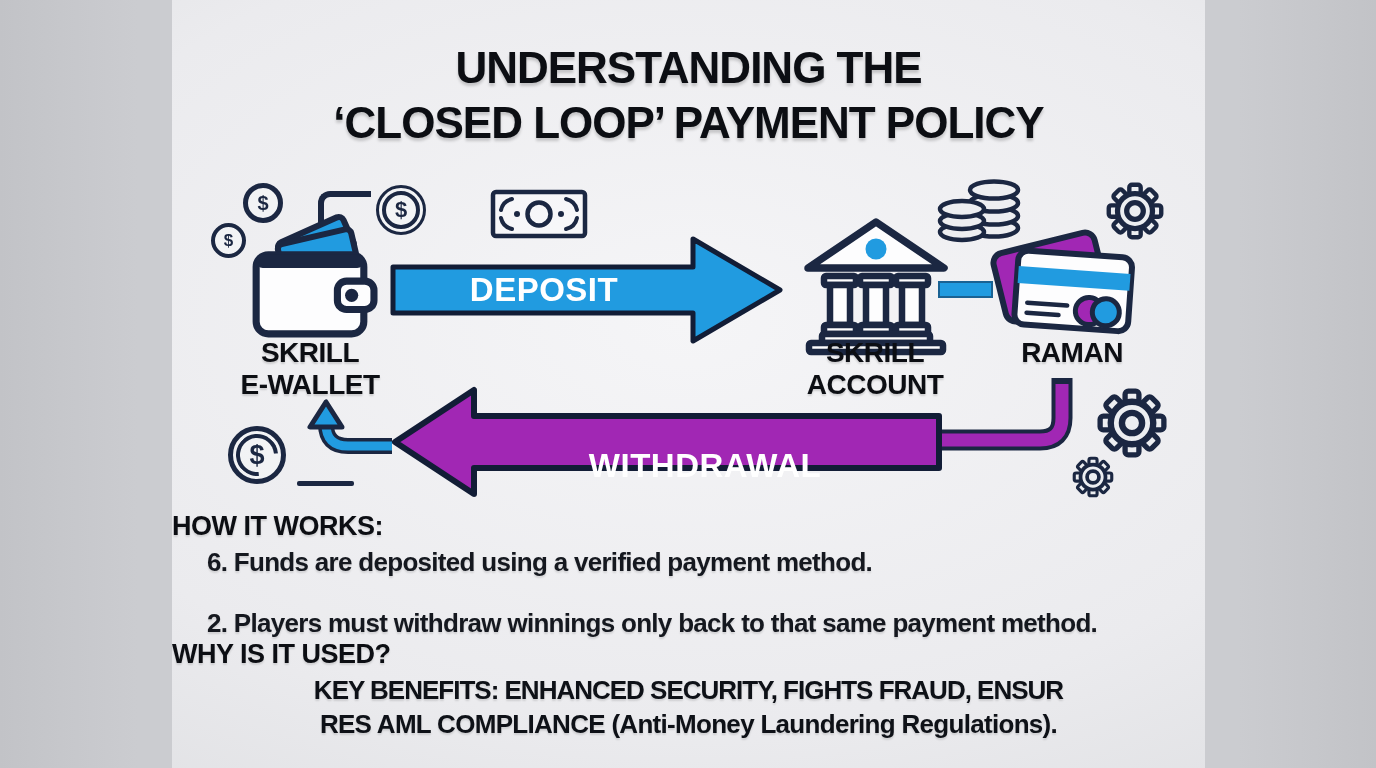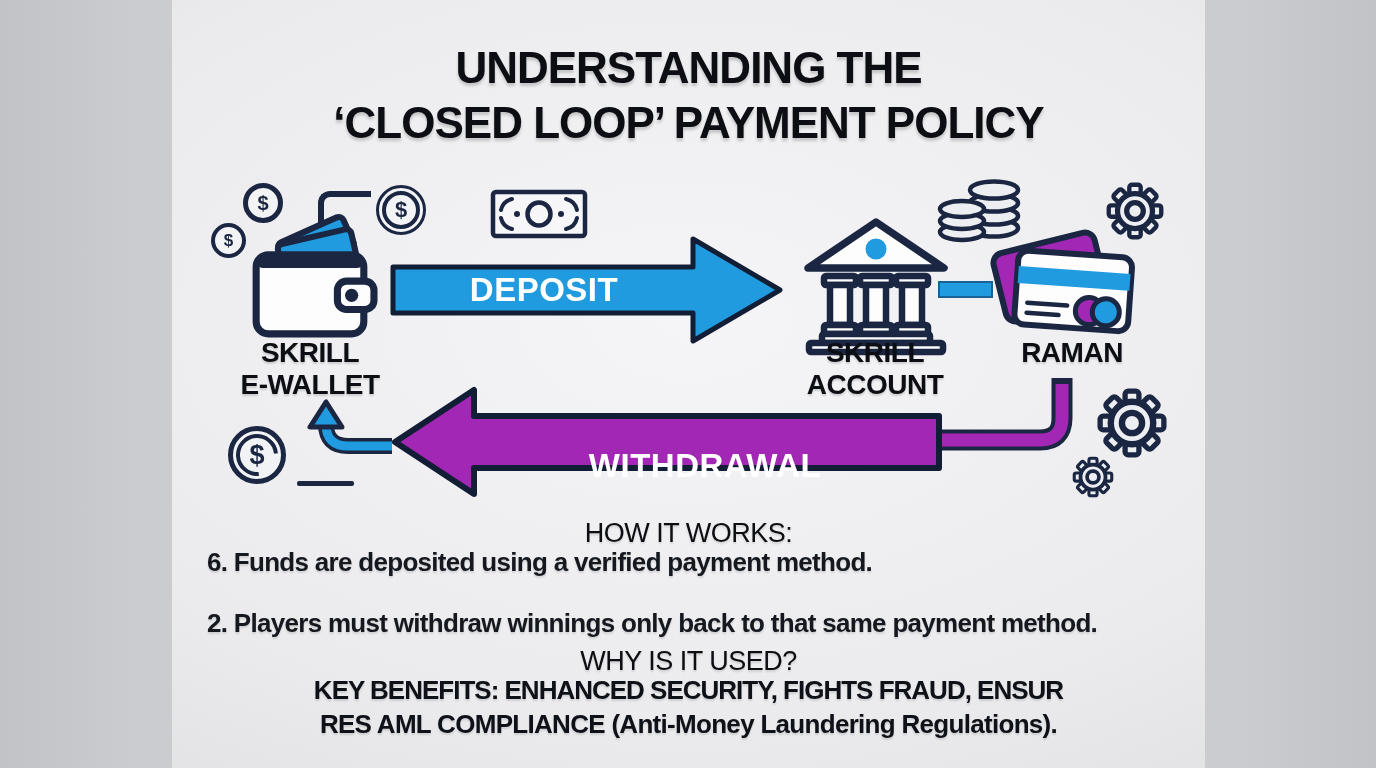--- a/index.html
+++ b/index.html
@@ -27,22 +27,22 @@
     text-align:center;font-weight:bold;font-size:33px;color:#ffffff;
     letter-spacing:0.5px;line-height:40px;z-index:5;
   }
   .coin{
     border-radius:50%;display:flex;align-items:center;justify-content:center;
     border-style:solid;border-color:#1b2742;color:#1b2742;font-weight:bold;
     box-sizing:border-box;background:rgba(250,251,253,0.35);
   }
   .coin .inner-ring{position:absolute;border-radius:50%;box-sizing:border-box;}
   .heading{
-    left:172px;width:1033px;text-align:center;font-weight:normal;font-size:27px;
-    letter-spacing:-0.5px;color:#0c0e13;margin-top:7px;
+    left:172px;width:1033px;text-align:left;font-weight:bold;font-size:27px;
+    letter-spacing:-0.5px;color:#0c0e13;
   }
   .bodyline{font-size:26px;font-weight:bold;letter-spacing:-0.7px;color:#15181f;}
   .centerline{left:172px;width:1033px;text-align:center;}
   svg{overflow:visible;}
 </style>
 </head>
 <body>
 
 <div id="canvas">
   <div id="panel"></div>

